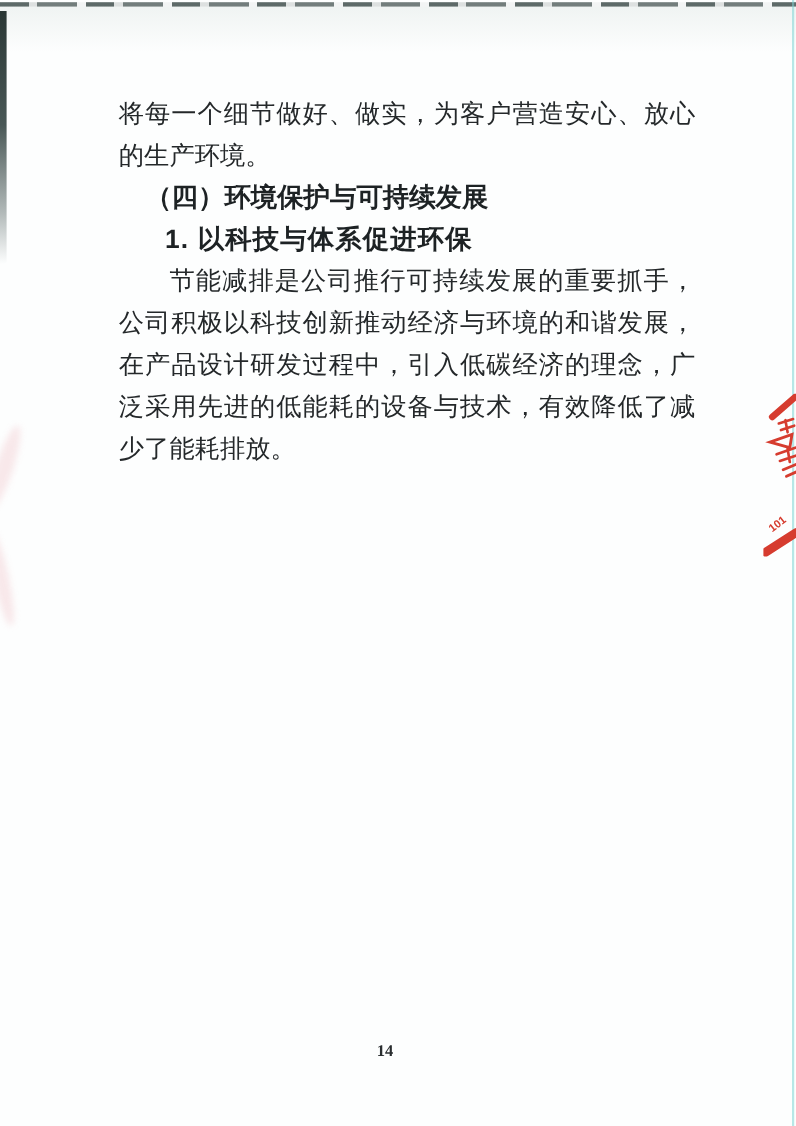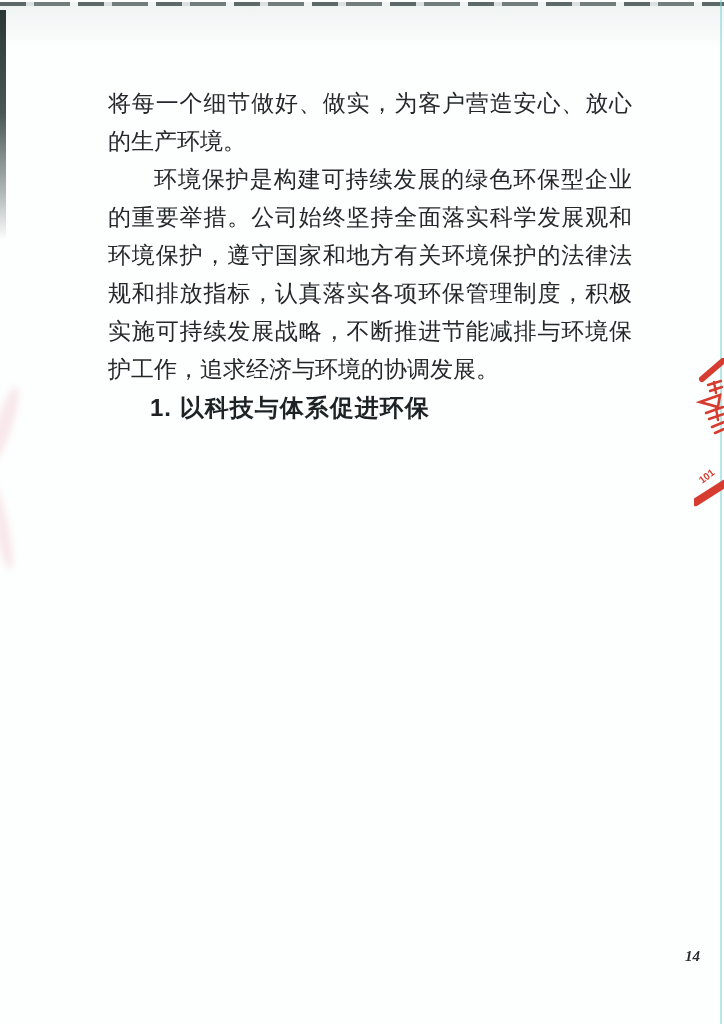--- a/index.html
+++ b/index.html
@@ -89,26 +89,25 @@
     text-align: left;
   }
   .content h2.lvl-1 { text-indent: 1.0em; }
   .content h2.lvl-2 { text-indent: 1.75em; letter-spacing: 1px; }
 
   .page-number {
     position: absolute;
     left: 0;
     top: 948px;
     width: 700px;
-    text-align: right;
+    text-align: center;
     font-family: "Liberation Serif", serif;
     font-size: 15px;
     font-weight: 700;
     color: #2a2e30;
-    font-style: italic;
   }
 </style>
 </head>
 <body>
 
 <div class="page">
 
   <div class="edge-top"></div>
   <div class="edge-top-haze"></div>
   <div class="edge-left"></div>
@@ -126,19 +125,20 @@
     </g>
   </svg>
 
   <svg class="seal seal-2" viewBox="0 0 30 52">
     <text x="4" y="22" transform="rotate(-38 12 18)" font-family="Liberation Sans, sans-serif" font-size="10" font-weight="700" fill="#d63c2f">101</text>
     <path d="M2 44 L30 26" stroke="#d63c2f" stroke-width="8" stroke-linecap="round" fill="none"></path>
   </svg>
 
   <div class="content">
     <p class="no-indent">将每一个细节做好、做实，为客户营造安心、放心的生产环境。</p>
-    <p>环境保护是构建可持续发展的绿色环保型企业的重要举措。公司始终坚持全面落实科学发展观和环境保护，遵守国家和地方有关环境保护的法律法规和排放指标，认真落实各项环保管理制度，积极实施可持续发展战略，不断推进节能减排与环境保护工作，追求经济与环境的协调发展。</p>
+    <h2 class="lvl-1">（四）环境保护与可持续发展</h2>
     <h2 class="lvl-2">1. 以科技与体系促进环保</h2>
+    <p>节能减排是公司推行可持续发展的重要抓手，公司积极以科技创新推动经济与环境的和谐发展，在产品设计研发过程中，引入低碳经济的理念，广泛采用先进的低能耗的设备与技术，有效降低了减少了能耗排放。</p>
   </div>
 
   <div class="page-number">14</div>
 
 </div>
 
 </body></html>

